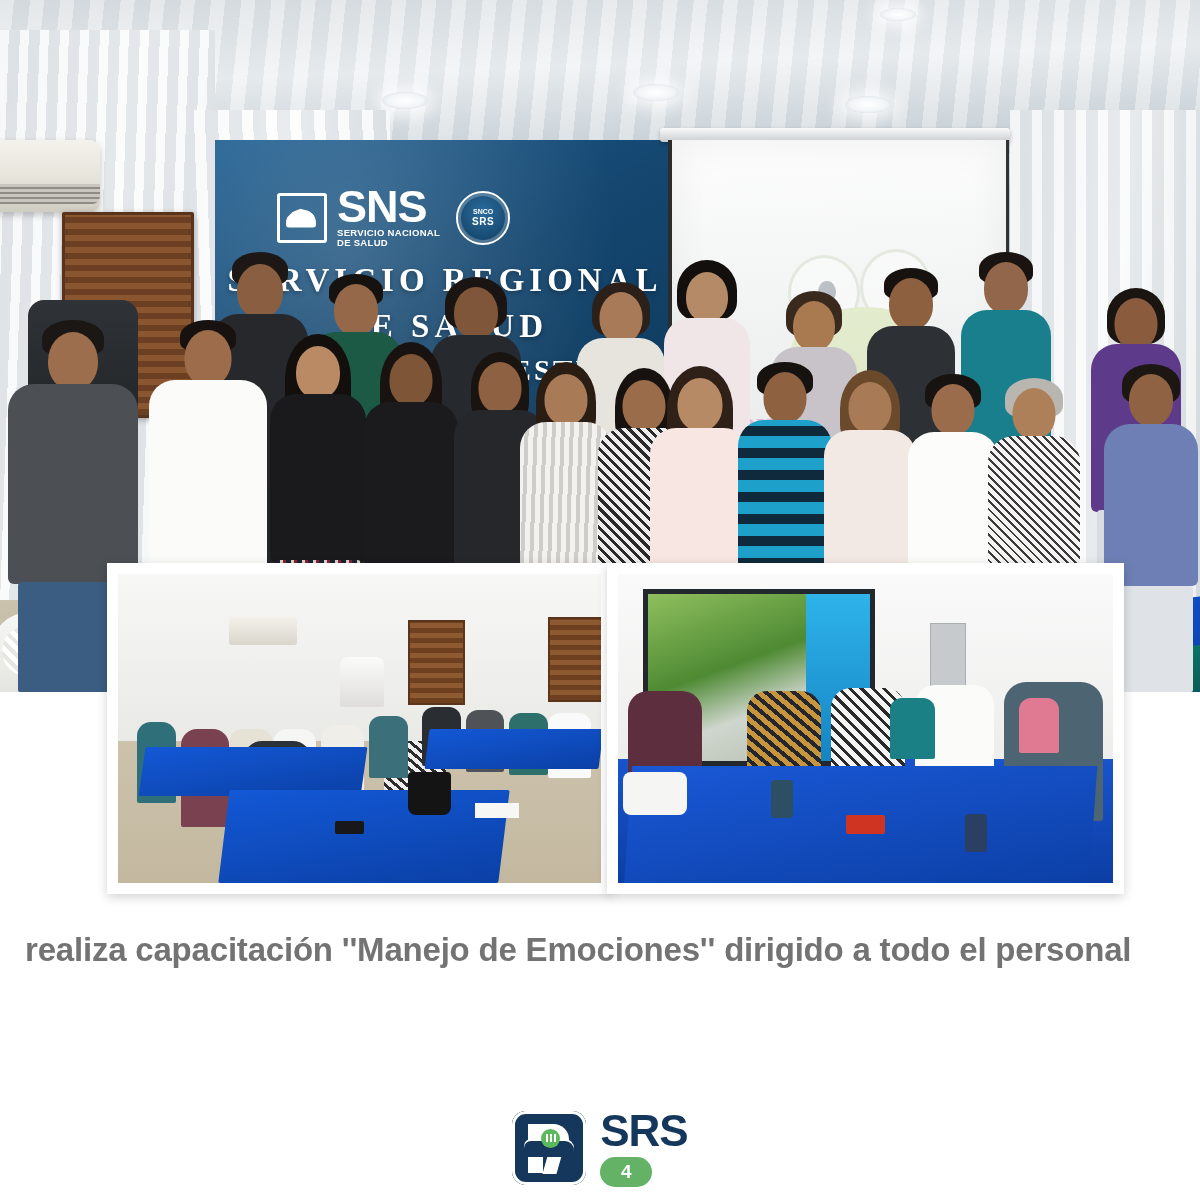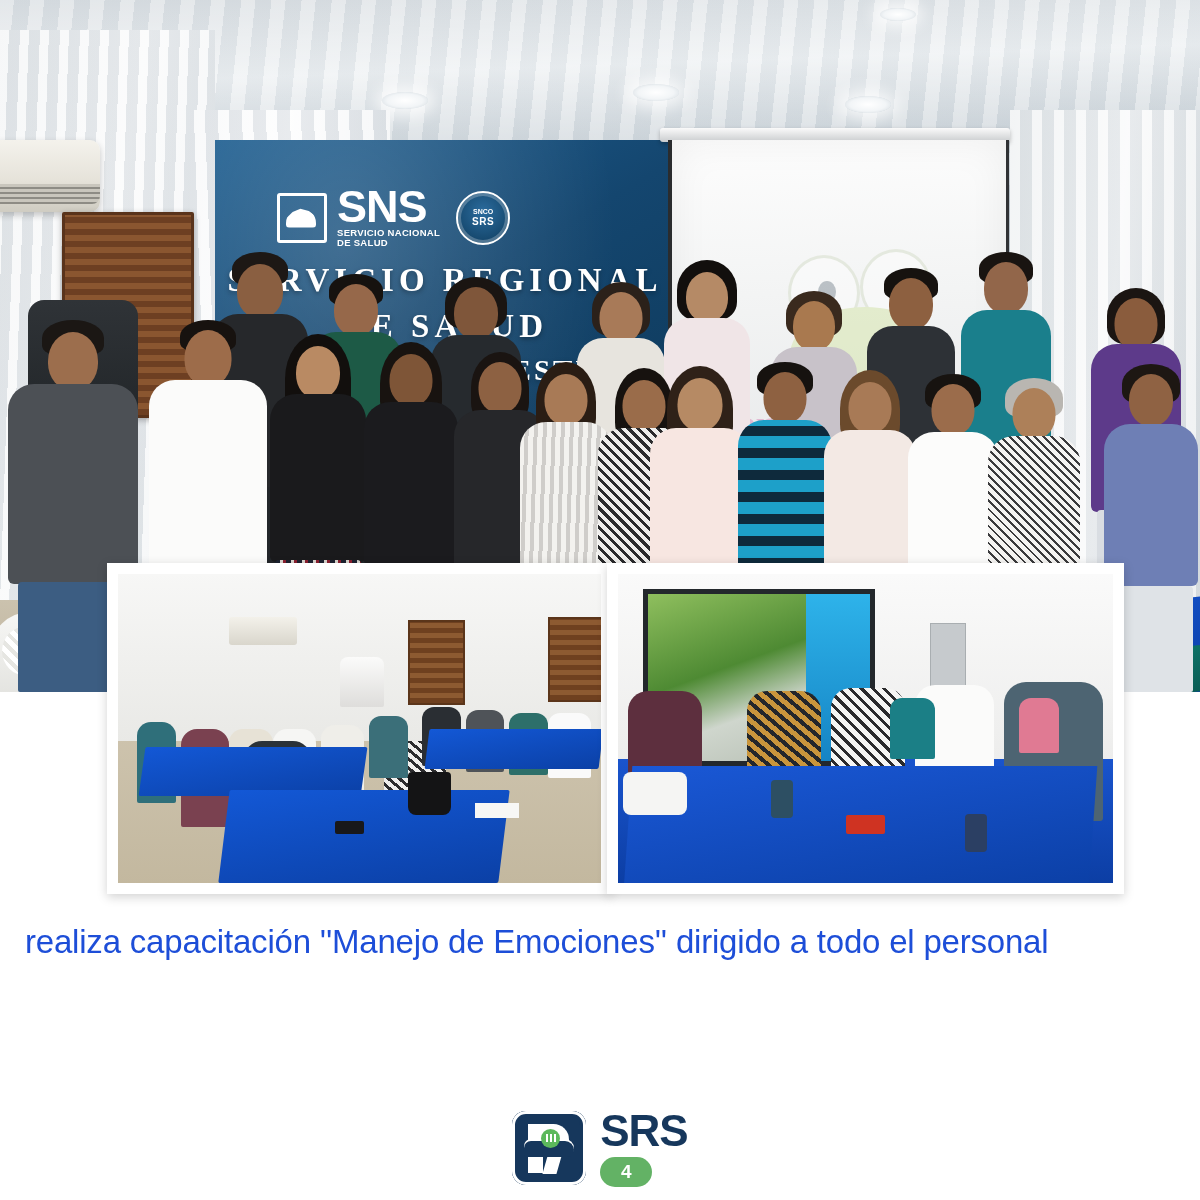--- a/index.html
+++ b/index.html
@@ -235,22 +235,22 @@
   .ib .phone{position:absolute;width:22px;height:38px;border-radius:4px;}
   .ib .ppl{position:absolute;bottom:0;}
 
   
   .headline{position:absolute;left:25px;top:916px;width:1160px;}
   .h-line1{
     font-size:31px;font-weight:400;color:#1d4a59;letter-spacing:.1px;line-height:1.22;
     white-space:nowrap;
   }
   .h-line2{
-    font-size:33px;font-weight:400;color:#1d4ed8;letter-spacing:-.2px;line-height:1.22;
-    margin-top:6px;white-space:nowrap;
+    font-size:33px;font-weight:700;color:#737373;letter-spacing:-.2px;line-height:1.22;
+    margin-top:14px;white-space:nowrap;
   }
 
   
   .footer{
     position:absolute;left:0;top:1095px;width:1200px;height:105px;
     display:flex;align-items:center;justify-content:center;gap:14px;
   }
   .logo-mark{
     width:74px;height:74px;border-radius:14px;background:#16375c;
     position:relative;box-shadow:inset 0 0 0 3px #ffffff, inset 0 0 0 6px #16375c;

